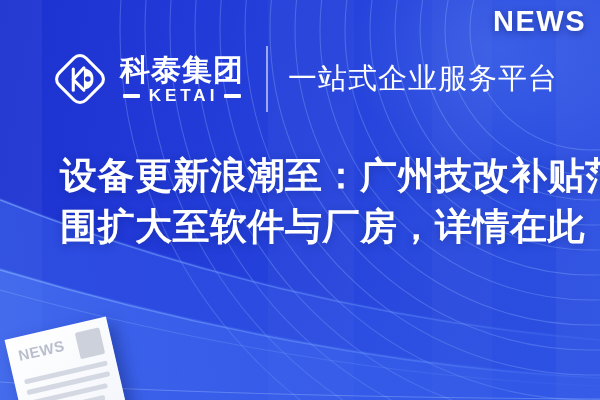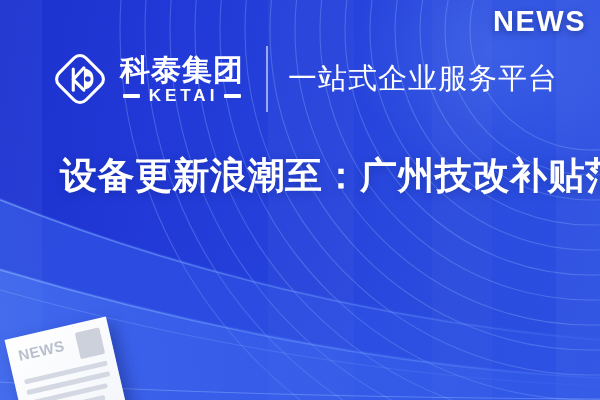--- a/index.html
+++ b/index.html
@@ -308,20 +308,21 @@
     <div class="divider"></div>
 
     <div class="slogan">
       <div class="slogan-main">一站式企业服务平台</div>
     </div>
 
   </div>
 
   <div class="headline">
     <div>设备更新浪潮至：广州技改补贴范</div>
+    <div>围扩大至软件与厂房，详情在此</div>
   </div>
 
   <div class="newspaper">
     <div class="np-top">
       <div class="np-title">NEWS</div>
       <div class="np-thumb"></div>
     </div>
     <div class="np-lines">
       <div class="np-line" style="width:100%"></div>
       <div class="np-line" style="width:100%"></div>

